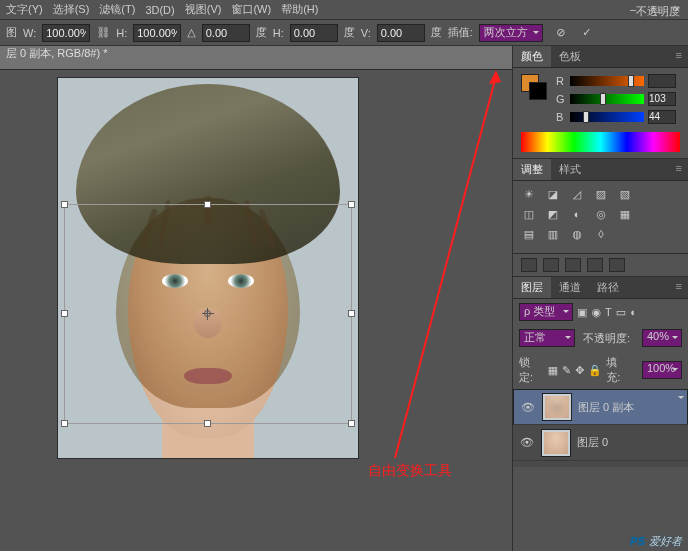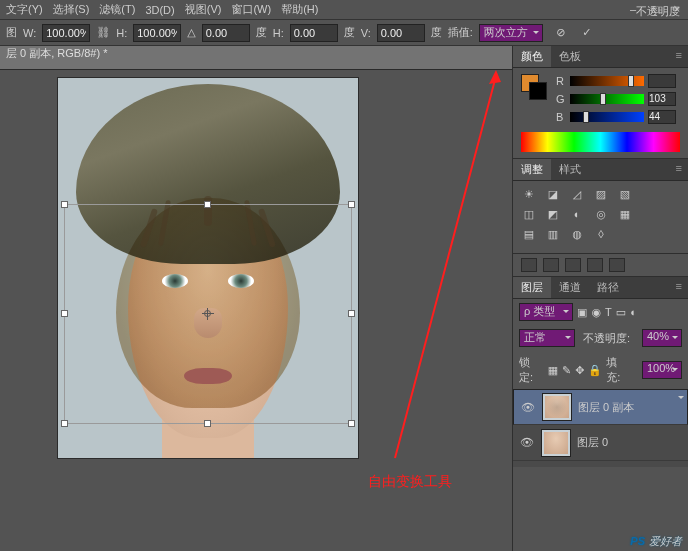--- a/index.html
+++ b/index.html
@@ -160,21 +160,21 @@
     <div class="hndl h-bm"></div>
     <div class="hndl h-br"></div>
     <div class="pivot">
         <div class="ring"></div>
       </div>
   </div>
   <svg class="arrow" style="left:0;top:0" width="512" height="480">
     <line class="arrowline" x1="395" y1="388" x2="496" y2="6"></line>
     <polygon class="arrowhead" points="496,0 489,14 501,12"></polygon>
   </svg>
-  <div class="anno" style="left:368px;top:403px">自由变换工具</div>
+  <div class="anno" style="left:368px;top:392px">自由变换工具</div>
 </div>
 
 <div class="right">
 
   <div class="tabsrow">
     <span class="ptab on">颜色</span>
     <span class="ptab">色板</span>
     <span class="menu">≡</span>
   </div>
   <div class="panel">

